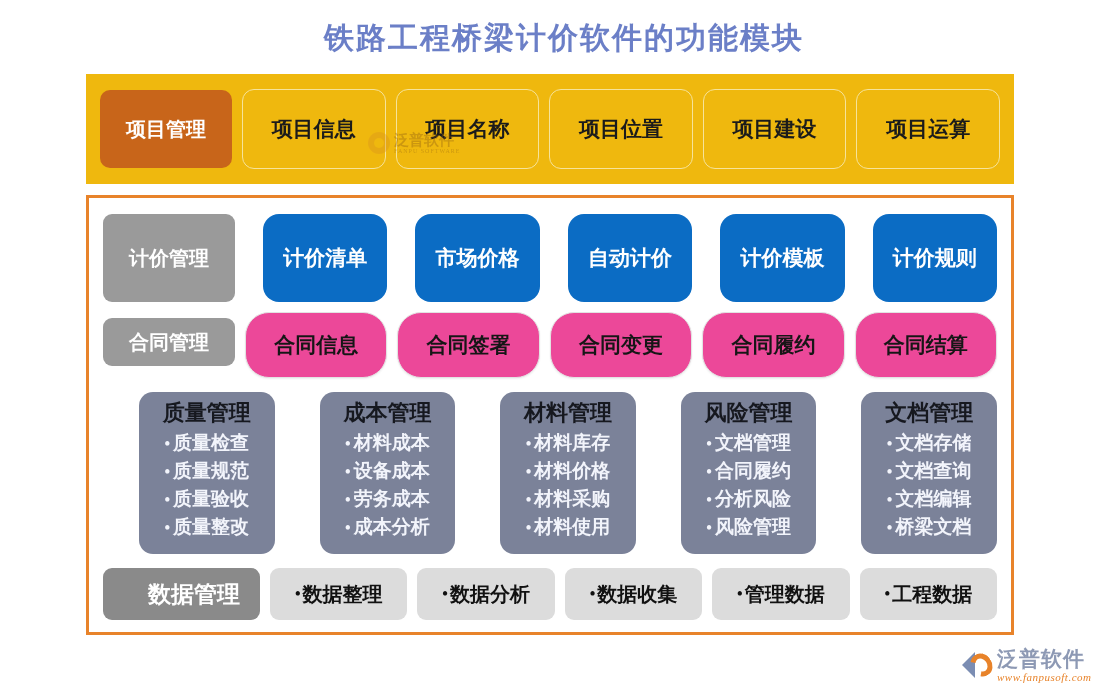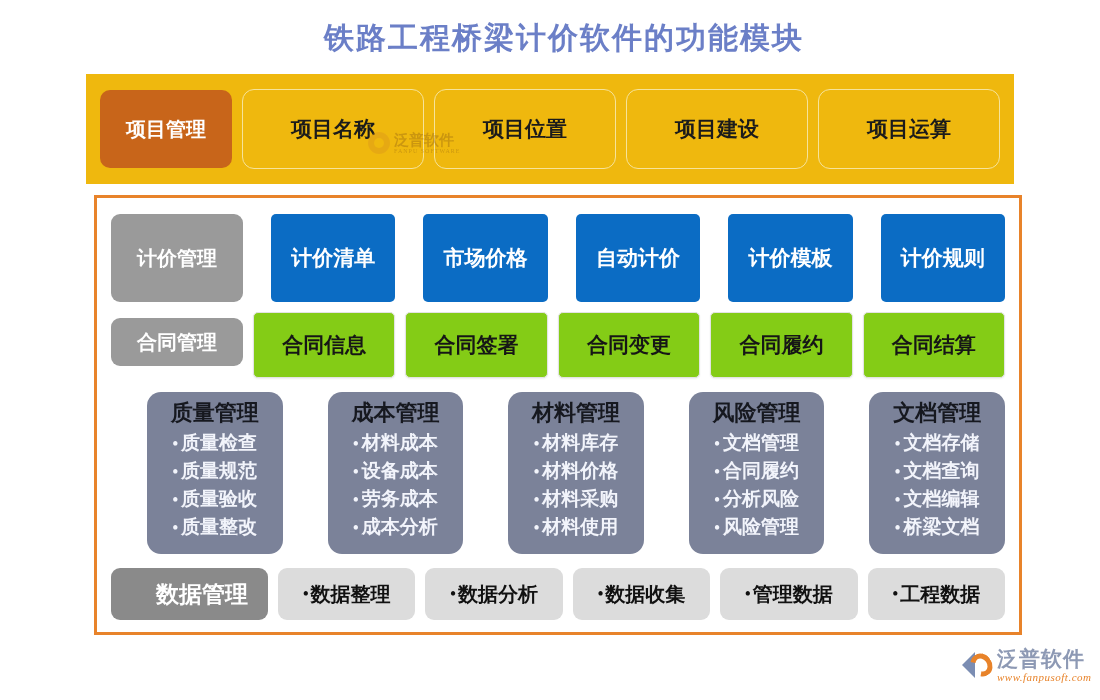--- a/index.html
+++ b/index.html
@@ -32,52 +32,52 @@
   }
   .hdr-box{
     flex:1;height:78px;border:1px solid #f6e39a;border-radius:12px;
     display:flex;align-items:center;justify-content:center;
     color:#1b1b1b;font-size:21px;font-weight:bold;
     background:transparent;
   }
 
   
   .frame{
-    position:absolute;left:94px;top:195px;width:928px;height:440px;
+    position:absolute;left:86px;top:195px;width:928px;height:440px;
     border:3px solid #e8832a;box-sizing:border-box;background:#ffffff;
   }
   .frame-inner{
     position:absolute;left:0;top:0;width:100%;height:100%;
     padding:16px 14px 12px 14px;box-sizing:border-box;
     display:flex;flex-direction:column;
   }
 
   
   .row{display:flex;align-items:flex-start;gap:10px;}
   .lead-gray{
     width:132px;flex:none;border-radius:9px;
     display:flex;align-items:center;justify-content:center;
     color:#ffffff;font-weight:bold;
   }
 
   
   .row-pricing{height:92px;margin-bottom:10px;}
   .row-pricing .lead-gray{height:88px;background:#9a9a9a;font-size:20px;}
   .blue-box{
-    flex:1;height:88px;background:#0b6cc4;border-radius:5px;
+    flex:1;height:88px;background:#0b6cc4;border-radius:16px;
     display:flex;align-items:center;justify-content:center;
     color:#ffffff;font-size:21px;font-weight:bold;margin-left:18px;
   }
 
   
   .row-contract{height:76px;margin-bottom:14px;}
   .row-contract .lead-gray{height:48px;margin-top:6px;background:#9a9a9a;font-size:20px;}
   .white-box{
-    flex:1;height:64px;background:#84cc16;border:1px solid #e3e3e3;
-    border-radius:5px;box-shadow:0 1px 2px rgba(0,0,0,0.07);
+    flex:1;height:64px;background:#ec4899;border:1px solid #e3e3e3;
+    border-radius:24px;box-shadow:0 1px 2px rgba(0,0,0,0.07);
     display:flex;align-items:center;justify-content:center;
     color:#161616;font-size:21px;font-weight:bold;
   }
 
   
   .row-cards{height:168px;margin-bottom:14px;gap:9px;}
   .card{
     flex:1;height:162px;background:#7b8299;border-radius:14px;
     display:flex;flex-direction:column;align-items:center;
     padding-top:6px;box-sizing:border-box;margin-left:36px;
@@ -138,20 +138,21 @@
 </style>
 </head>
 <body>
 
 <div class="page">
 
   <div class="title">铁路工程桥梁计价软件的功能模块</div>
 
   <div class="header-band">
     <div class="hdr-lead">项目管理</div>
+    <div class="hdr-box">项目信息</div>
     <div class="hdr-box">项目名称</div>
     <div class="hdr-box">项目位置</div>
     <div class="hdr-box">项目建设</div>
     <div class="hdr-box">项目运算</div>
   </div>
 
   <div class="wm-header">
     <div class="wm-mark"></div>
     <div>
       <div class="wm-txt">泛普软件</div>

